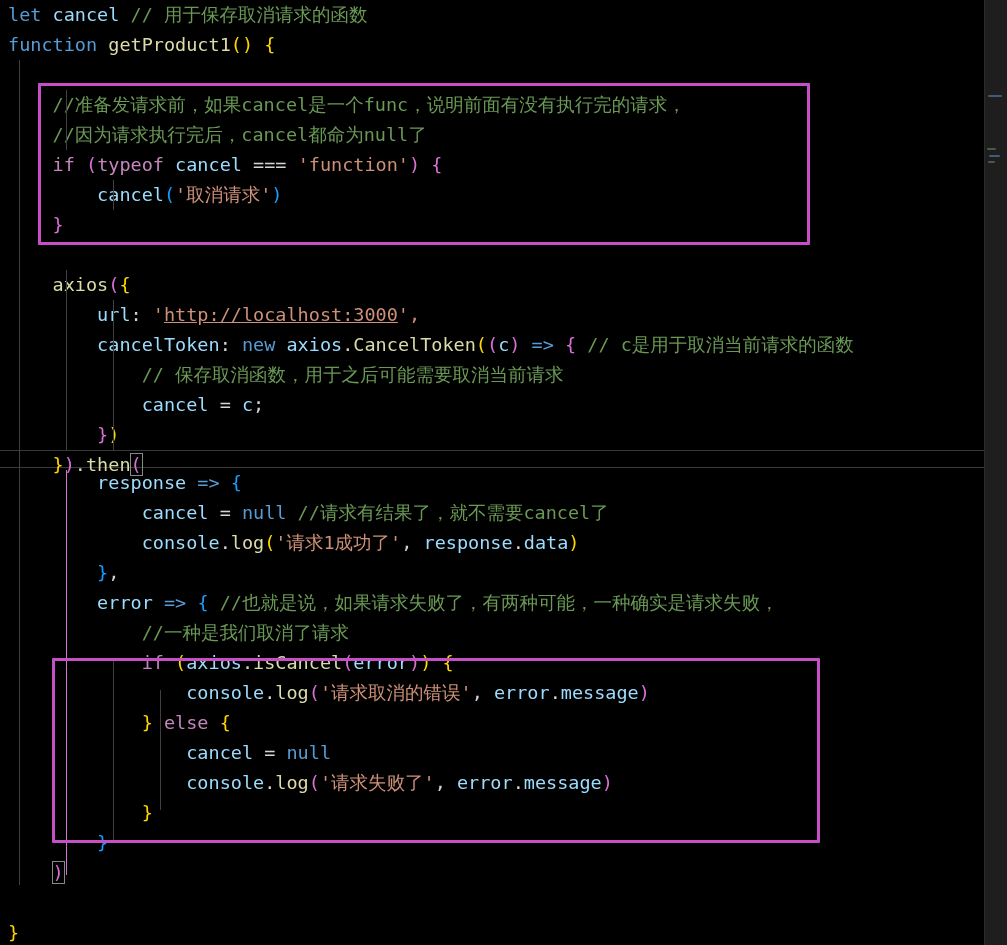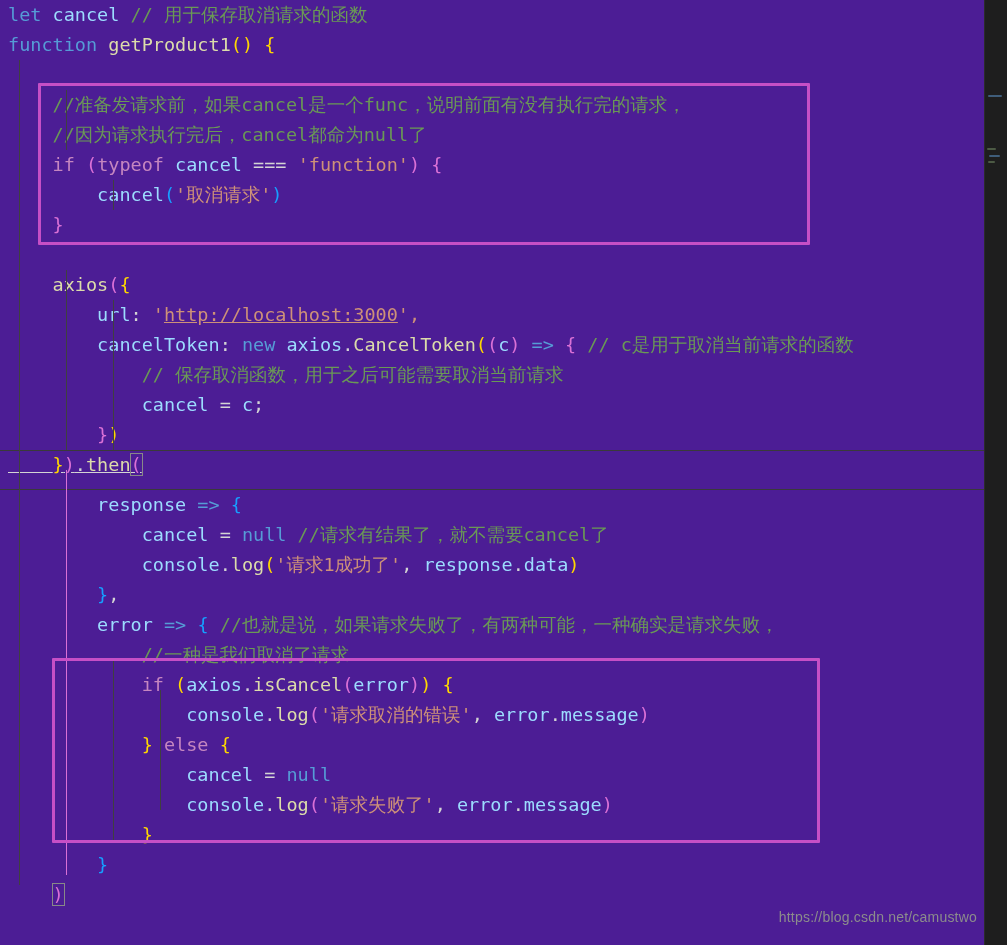--- a/index.html
+++ b/index.html
@@ -11,21 +11,21 @@
   body {
     width: 1007px;
     height: 945px;
     overflow: hidden;
     font-family: "DejaVu Sans Mono", "Liberation Mono", monospace;
   }
   #editor {
     position: relative;
     width: 1007px;
     height: 945px;
-    background: #4c1d95;
+    background: #000000;
     color: #d4d4d4;
     font-size: 18.5px;
     line-height: 30px;
     letter-spacing: 0px;
   }
   .code-area {
     position: absolute;
     left: 0;
     top: 0;
     width: 985px;
@@ -37,23 +37,22 @@
     position: relative;
     height: 30px;
     line-height: 30px;
     padding-left: 8px;
     white-space: pre;
     box-sizing: border-box;
   }
   .line.current {
     border-top: 1px solid #3a3a3a;
     border-bottom: 1px solid #3a3a3a;
-    height: 40px;
+    height: 18px;
     line-height: 28px;
-    text-decoration: underline;
   }
   
   .kw      { color: #569cd6; }  
   .ctl     { color: #c586c0; }  
   .var     { color: #9cdcfe; }  
   .fn      { color: #dcdcaa; }  
   .cmt     { color: #6a9955; }  
   .str     { color: #ce9178; }  
   .op      { color: #d4d4d4; }  
   .arrow   { color: #569cd6; }
@@ -133,15 +132,14 @@
 
   <div class="minimap">
     <div id="minimap-marks">
         <div class="mm-line" style="left: 3px; top: 95px; width: 14px; background: rgb(63, 93, 122);"></div>
         <div class="mm-line" style="left: 2px; top: 148px; width: 9px; background: rgb(76, 90, 68);"></div>
         <div class="mm-line" style="left: 4px; top: 155px; width: 11px; background: rgb(63, 93, 122);"></div>
         <div class="mm-line" style="left: 3px; top: 161px; width: 7px; background: rgb(76, 90, 68);"></div>
       </div>
   </div>
 
-  <div class="watermark">https://blog.csdn.net/camustwo</div>
 
 </div>
 
 </body></html>

